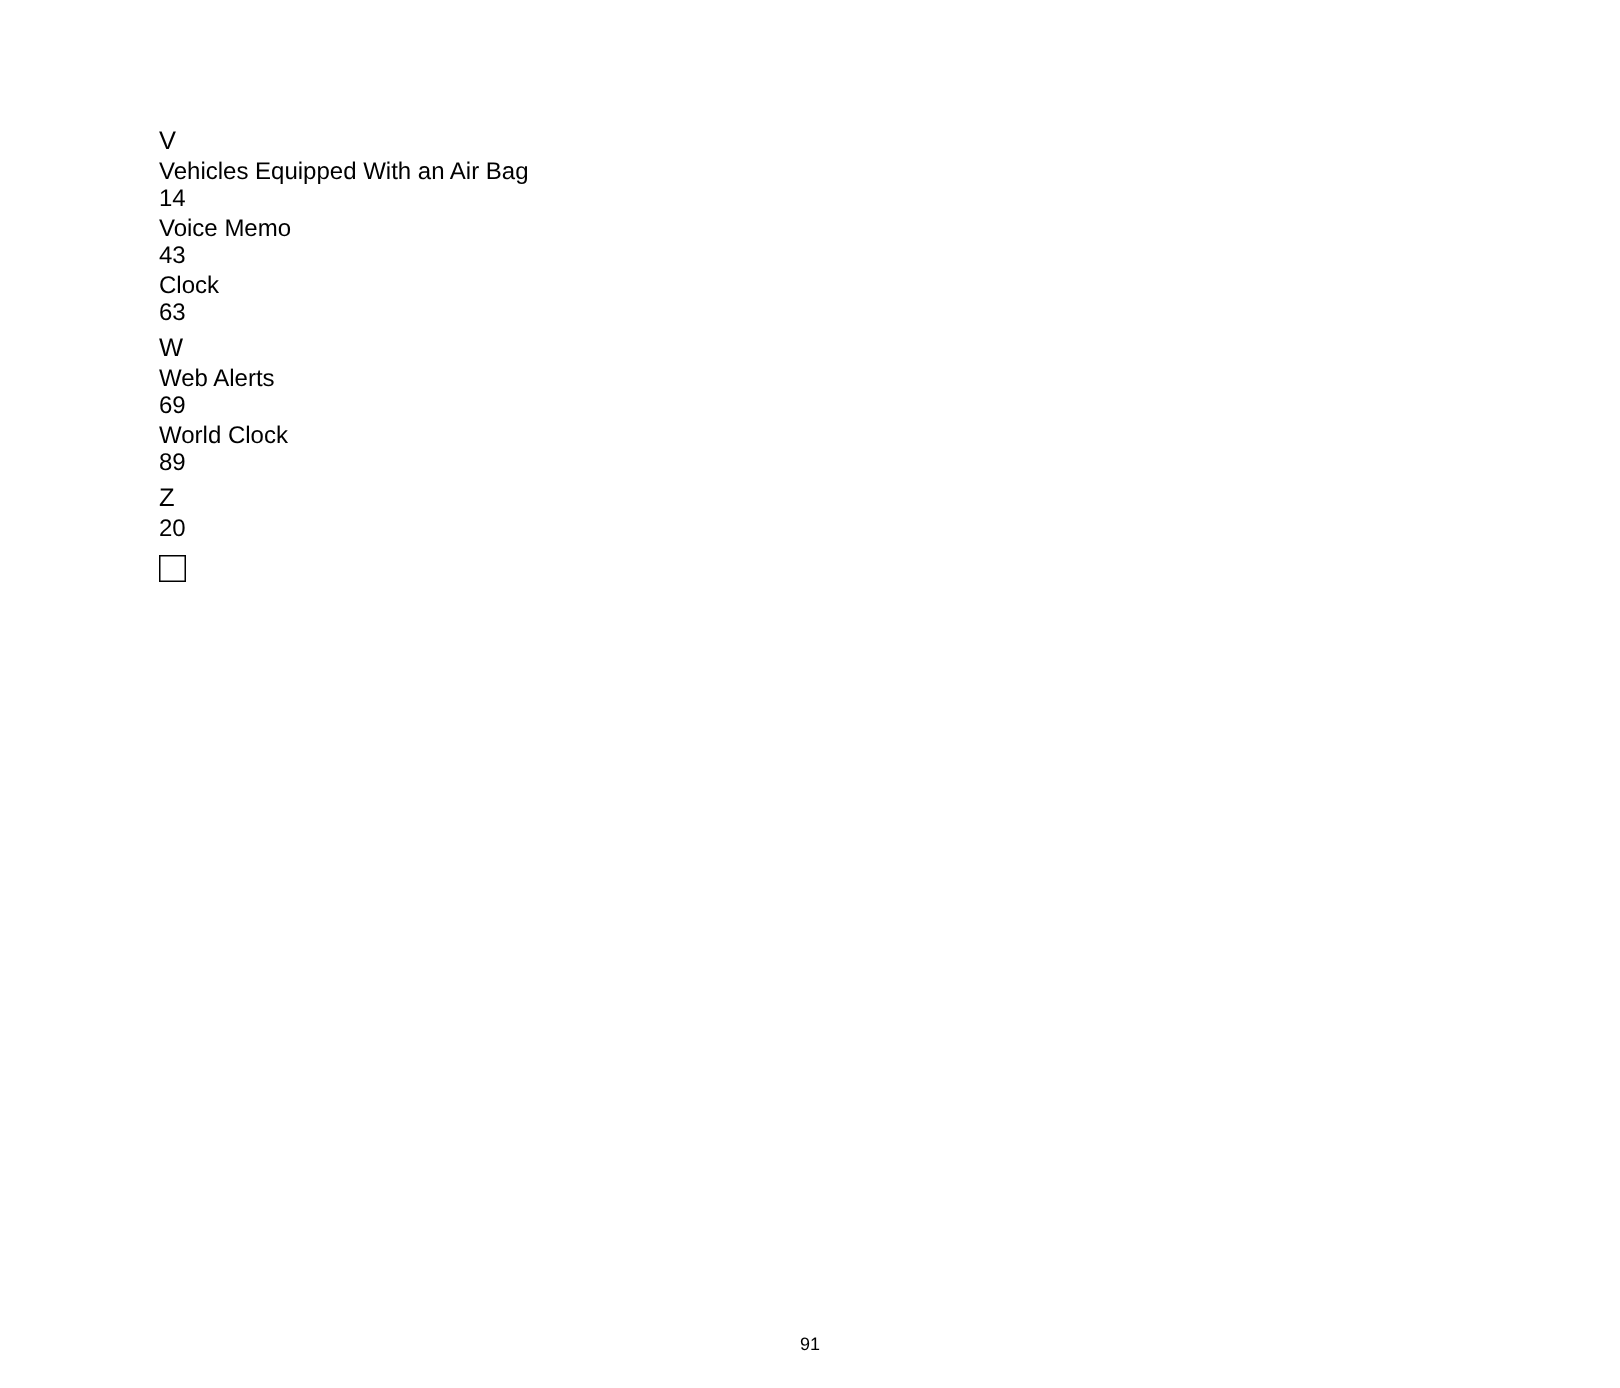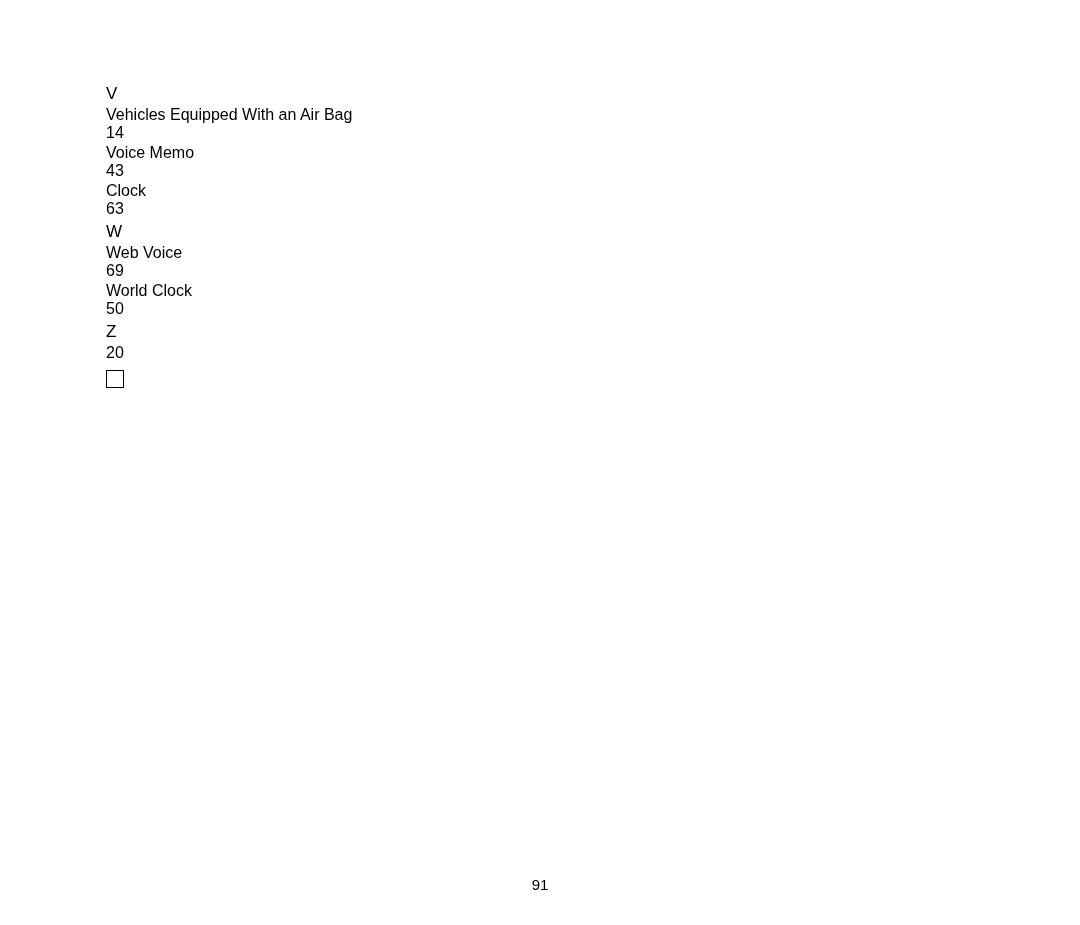--- a/index.html
+++ b/index.html
@@ -59,24 +59,24 @@
     .special-char {
       display: inline-block;
       width: 18px;
       height: 18px;
       border: 1.5px solid #000;
       margin-top: 6px;
     }
 
     .page-number {
       position: absolute;
-      bottom: 32px;
+      bottom: 22px;
       left: 50%;
       transform: translateX(-50%);
-      font-size: 15px;
+      font-size: 12px;
     }
   </style>
 </head>
 <body>
 
 <div class="page-content">
 <div class="section-block">
       <div class="section-letter">V</div>
       <div class="index-row">
         <span class="entry-label">Vehicles Equipped With an Air Bag</span>
@@ -87,26 +87,26 @@
         <span class="entry-page">43</span>
       </div>
       <div class="index-row">
         <span class="entry-label">Clock</span>
         <span class="entry-page">63</span>
       </div>
     </div>
     <div class="section-block">
       <div class="section-letter">W</div>
       <div class="index-row">
-        <span class="entry-label">Web Voice</span>
+        <span class="entry-label">Web Alerts</span>
         <span class="entry-page">69</span>
       </div>
       <div class="index-row">
         <span class="entry-label">World Clock</span>
-        <span class="entry-page">50</span>
+        <span class="entry-page">89</span>
       </div>
     </div>
     <div class="section-block"><div class="section-letter">Z</div><div class="index-row">
         <span class="entry-page">20</span>
       </div><div class="special-char"></div></div>
   </div>
 
 <div class="page-number">91</div>
 
 </body></html>

